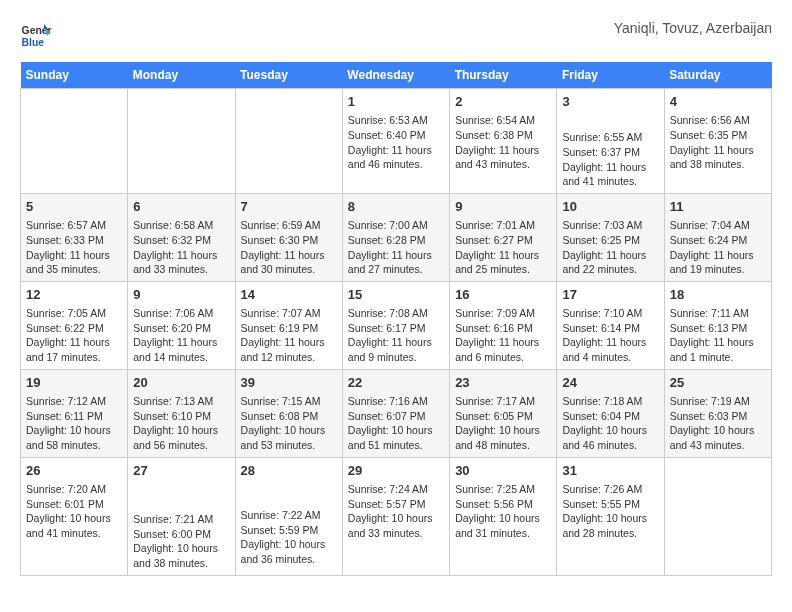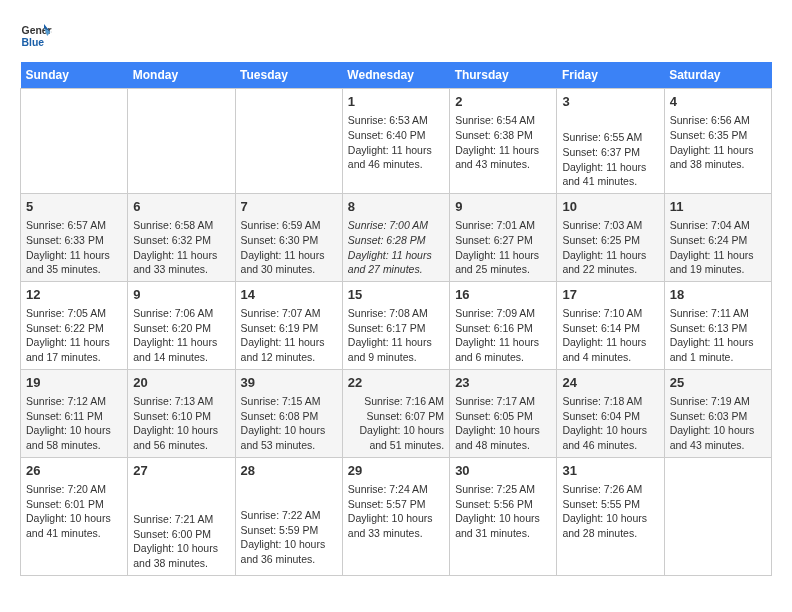--- a/index.html
+++ b/index.html
@@ -85,20 +85,21 @@
 <div class="header">
   <div class="logo">
     <svg class="logo-icon" viewBox="0 0 40 40">
       <text x="2" y="18" font-size="13" font-weight="bold" fill="#333">General</text>
       <text x="2" y="32" font-size="13" font-weight="bold" fill="#1a5fa8">Blue</text>
       <polygon points="30,5 38,15 30,10" fill="#1a5fa8"></polygon>
       <polygon points="30,10 38,15 34,20" fill="#5599cc"></polygon>
     </svg>
   </div>
   <div class="title-block">
+    <div class="subtitle">Yaniqli, Tovuz, Azerbaijan</div>
   </div>
 </div>
 
 <table>
   <thead>
     <tr id="header-row">
         <th>Sunday</th>
         <th>Monday</th>
         <th>Tuesday</th>
         <th>Wednesday</th>
@@ -151,21 +152,21 @@
 Daylight: 11 hours and 33 minutes.</div>
         </td>
         <td>
           <span class="day-num">7</span>
           <div class="day-text" style="white-space: pre-line;">Sunrise: 6:59 AM
 Sunset: 6:30 PM
 Daylight: 11 hours and 30 minutes.</div>
         </td>
         <td>
           <span class="day-num">8</span>
-          <div class="day-text" style="white-space: pre-line; font-style: italic;">Sunrise: 7:00 AM
+          <div class="day-text" style="white-space: pre-line;">Sunrise: 7:00 AM
 Sunset: 6:28 PM
 Daylight: 11 hours and 27 minutes.</div>
         </td>
         <td>
           <span class="day-num">9</span>
           <div class="day-text" style="white-space: pre-line;">Sunrise: 7:01 AM
 Sunset: 6:27 PM
 Daylight: 11 hours and 25 minutes.</div>
         </td>
         <td>
@@ -239,21 +240,21 @@
 Daylight: 10 hours and 56 minutes.</div>
         </td>
         <td>
           <span class="day-num">39</span>
           <div class="day-text" style="white-space: pre-line;">Sunrise: 7:15 AM
 Sunset: 6:08 PM
 Daylight: 10 hours and 53 minutes.</div>
         </td>
         <td>
           <span class="day-num">22</span>
-          <div class="day-text" style="white-space: pre-line; text-align: right;">Sunrise: 7:16 AM
+          <div class="day-text" style="white-space: pre-line;">Sunrise: 7:16 AM
 Sunset: 6:07 PM
 Daylight: 10 hours and 51 minutes.</div>
         </td>
         <td>
           <span class="day-num">23</span>
           <div class="day-text" style="white-space: pre-line;">Sunrise: 7:17 AM
 Sunset: 6:05 PM
 Daylight: 10 hours and 48 minutes.</div>
         </td>
         <td>

